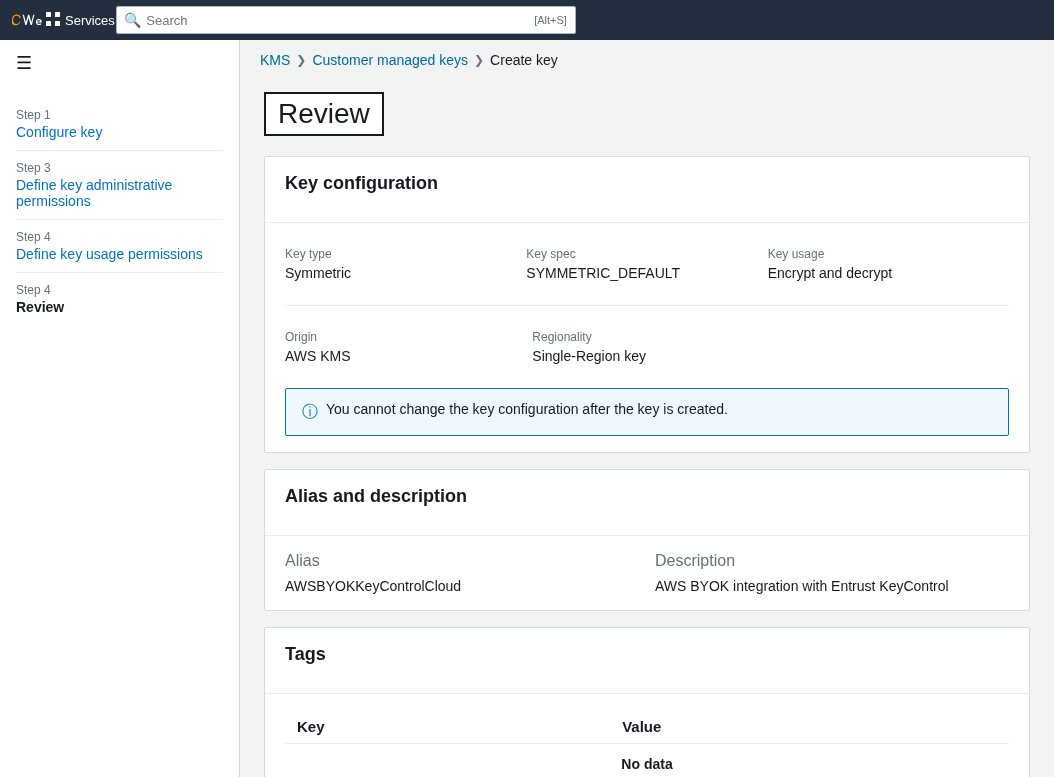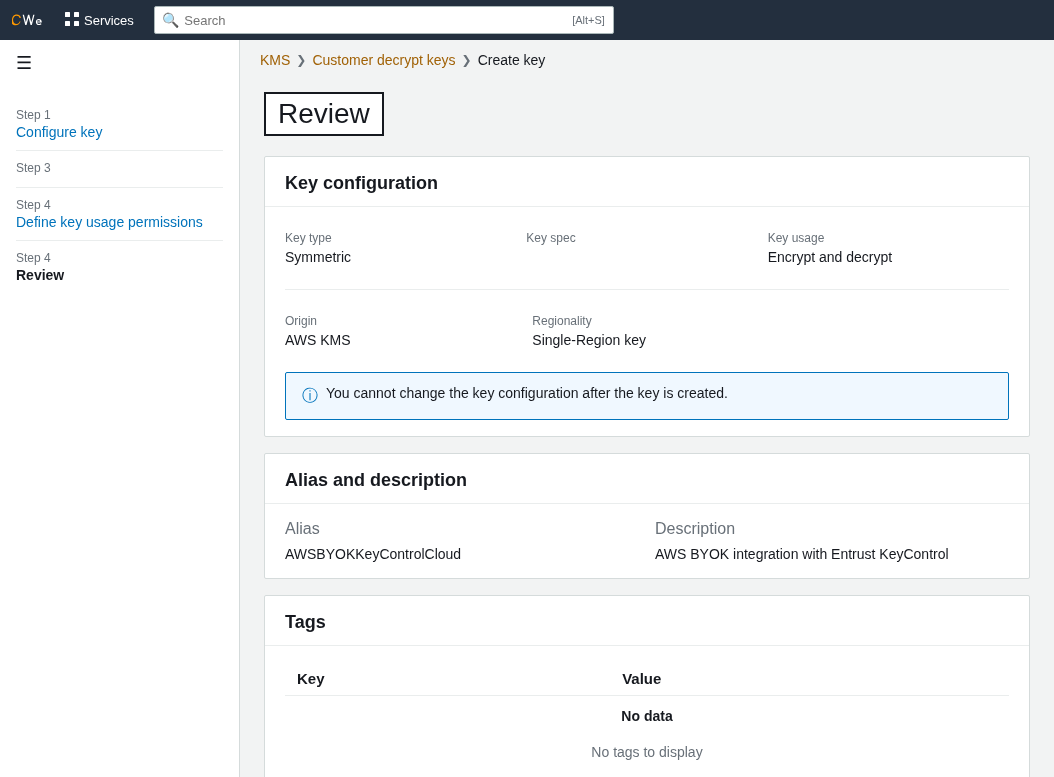--- a/index.html
+++ b/index.html
@@ -5,21 +5,21 @@
     * { box-sizing: border-box; margin: 0; padding: 0; }
     body { font-family: "Amazon Ember", Arial, sans-serif; font-size: 14px; background: #f2f3f3; color: #16191f; }
 
     
     .top-nav {
       background: #232f3e;
       height: 40px;
       display: flex;
       align-items: center;
       padding: 0 12px;
-      gap: 20px;
+      gap: 1px;
       position: fixed;
       top: 0; left: 0; right: 0;
       z-index: 100;
     }
     .aws-logo {
       display: flex; align-items: center; gap: 4px;
     }
     .aws-logo-icon {
       width: 32px; height: 22px;
     }
@@ -73,21 +73,21 @@
       min-height: calc(100vh - 40px);
     }
 
     
     .breadcrumb {
       display: flex; align-items: center; gap: 6px;
       padding: 12px 20px 8px 20px;
       font-size: 14px;
     }
     .breadcrumb a {
-      color: #a16207; text-decoration: none; text-align: center;
+      color: #0369a1; text-decoration: none; text-align: center;
     }
     .breadcrumb-sep { color: #687078; font-size: 12px; }
     .breadcrumb-current { color: #16191f; }
 
     
     .steps-panel {
       padding: 12px 16px;
     }
     .step-item {
       padding: 10px 0;
@@ -118,21 +118,21 @@
     }
 
     
     .card {
       background: #fff;
       border: 1px solid #d5dbdb;
       border-radius: 2px;
       margin-bottom: 16px;
     }
     .card-header {
-      padding: 16px 20px 12px 20px;
+      padding: 16px 20px 28px 20px;
       border-bottom: 1px solid #eaeded;
     }
     .card-header h2 {
       font-size: 18px; font-weight: 700; color: #16191f;
     }
     .card-body {
       padding: 16px 20px;
     }
 
     
@@ -256,58 +256,60 @@
 
   <div class="sidebar">
     <div class="sidebar-hamburger">☰</div>
     <div class="steps-panel">
       <div class="step-item">
         <div class="step-number">Step 1</div>
         <a href="#" class="step-link">Configure key</a>
       </div>
       <div class="step-item">
         <div class="step-number">Step 3</div>
+        <a href="#" class="step-link">Define key administrative permissions</a>
       </div>
       <div class="step-item">
         <div class="step-number">Step 4</div>
         <a href="#" class="step-link">Define key usage permissions</a>
       </div>
       <div class="step-item">
         <div class="step-number">Step 4</div>
         <span class="step-active">Review</span>
       </div>
     </div>
   </div>
 
   <div class="main-content">
 
     <div class="breadcrumb">
       <a href="#">KMS</a>
       <span class="breadcrumb-sep">❯</span>
-      <a href="#">Customer decrypt keys</a>
+      <a href="#">Customer managed keys</a>
       <span class="breadcrumb-sep">❯</span>
       <span class="breadcrumb-current">Create key</span>
     </div>
 
     <div class="content-area">
       <div class="page-title">Review</div>
 
       
       <div class="card">
         <div class="card-header">
           <h2>Key configuration</h2>
         </div>
         <div class="card-body">
           <div class="key-config-grid">
             <div class="key-config-item">
               <div class="key-config-label">Key type</div>
               <div class="key-config-value">Symmetric</div>
             </div>
             <div class="key-config-item">
               <div class="key-config-label">Key spec</div>
+              <div class="key-config-value">SYMMETRIC_DEFAULT</div>
             </div>
             <div class="key-config-item">
               <div class="key-config-label">Key usage</div>
               <div class="key-config-value">Encrypt and decrypt</div>
             </div>
           </div>
           <div class="key-config-row2">
             <div class="key-config-item">
               <div class="key-config-label">Origin</div>
               <div class="key-config-value">AWS KMS</div>

